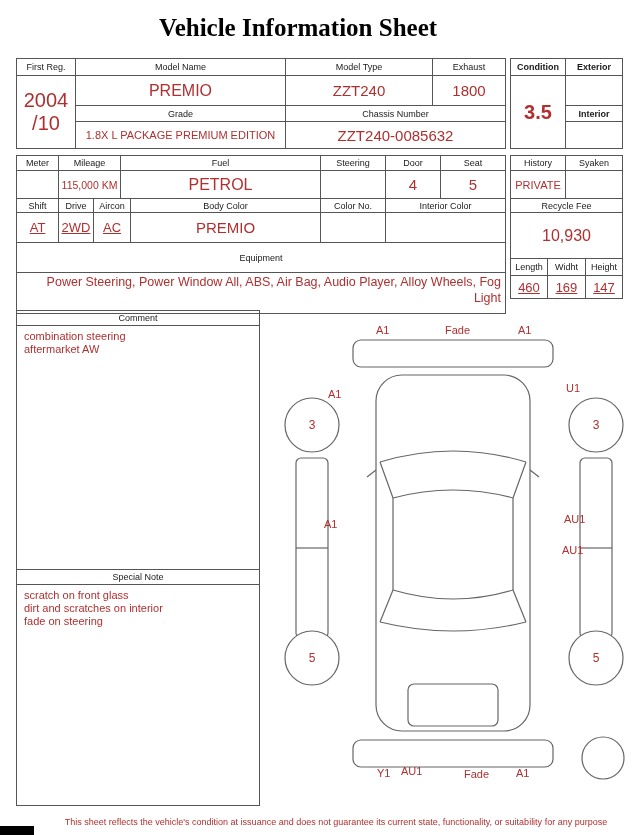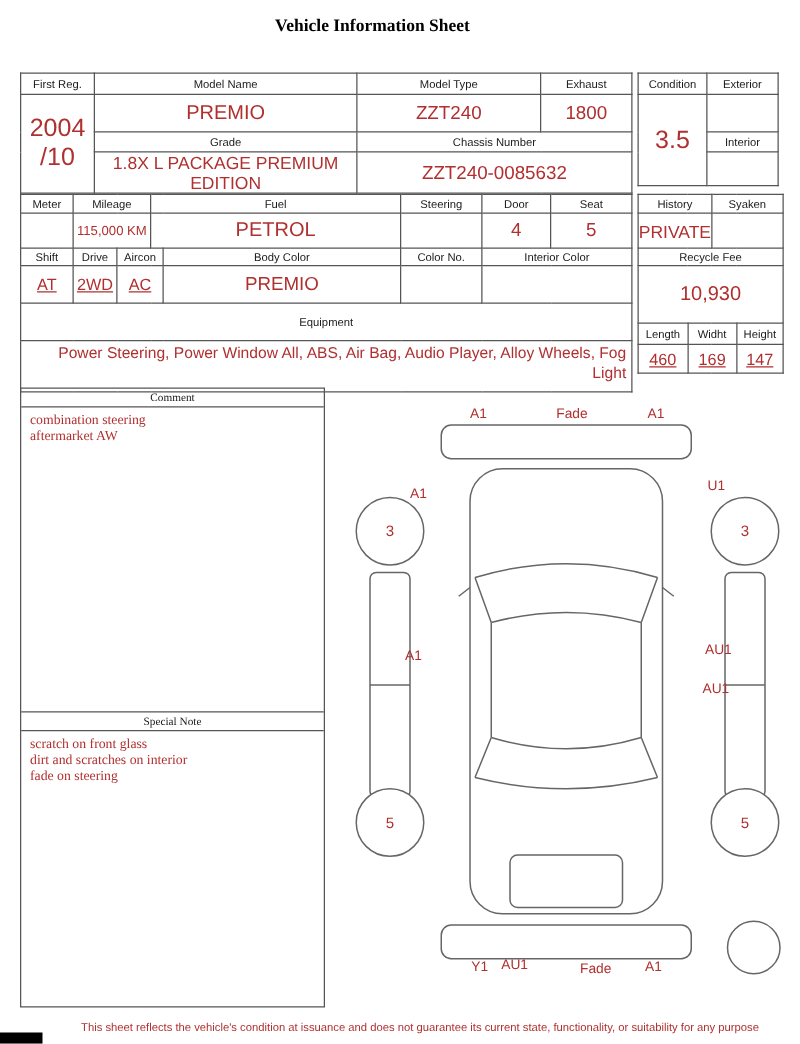--- a/index.html
+++ b/index.html
@@ -8,40 +8,40 @@
     --ink:#1a1a1a;
   }
   html,body{margin:0;padding:0;}
   body{
     width:640px;height:835px;position:relative;background:#fff;
     font-family:"Liberation Sans", sans-serif;color:var(--ink);
   }
   .title{
     position:absolute;top:14px;left:0;width:596px;text-align:center;
     font-family:"Liberation Serif","DejaVu Serif",serif;
-    font-size:14px;font-weight:700;color:#000;
+    font-size:25px;font-weight:700;color:#000;
   }
   table{border-collapse:collapse;table-layout:fixed;}
   td{border:1px solid var(--border);padding:0;text-align:center;vertical-align:middle;overflow:hidden;}
   .h{font-size:9px;color:var(--ink);}
   .v{color:var(--red);}
   .f20{font-size:20px;}
   .f16{font-size:16px;}
   .f15{font-size:15px;}
   .f13{font-size:13px;text-decoration:underline;}
   .f11{font-size:10.5px;}
-  .f10{font-size:14px;}
+  .f10{font-size:11px;}
   .eqcell{text-align:right;vertical-align:top;padding:2px 4px;font-size:12.5px;line-height:1.25;}
   #t1main{position:absolute;left:16px;top:58px;padding-left:11px;}
-  #t1right{position:absolute;left:510px;top:58px;}
+  #t1right{position:absolute;left:510px;top:58px;font-weight:bold;}
   #t2main{position:absolute;left:16px;top:155px;}
   #t2right{position:absolute;left:510px;top:155px;}
   #leftcol{
     position:absolute;left:16px;top:310px;width:244px;height:496px;
-    border:1px solid var(--border);box-sizing:border-box;display:flex;flex-direction:column;font-family:Liberation Serif, serif;
+    border:1px solid var(--border);box-sizing:border-box;display:flex;flex-direction:column;
   }
   .boxhdr{
     height:14px;line-height:14px;text-align:center;font-size:9px;
     border-bottom:1px solid var(--border);flex:0 0 auto;
   }
   .boxhdr.mid{border-top:1px solid var(--border);}
   .boxbody{padding:4px 7px;color:var(--red);font-size:11px;line-height:1.2;text-align:left;}
   #comment-body{height:243px;box-sizing:border-box;flex:0 0 auto;}
   #special-body{flex:1 1 auto;}
   #diagram{position:absolute;left:270px;top:312px;width:368px;height:492px;text-decoration:underline;}

